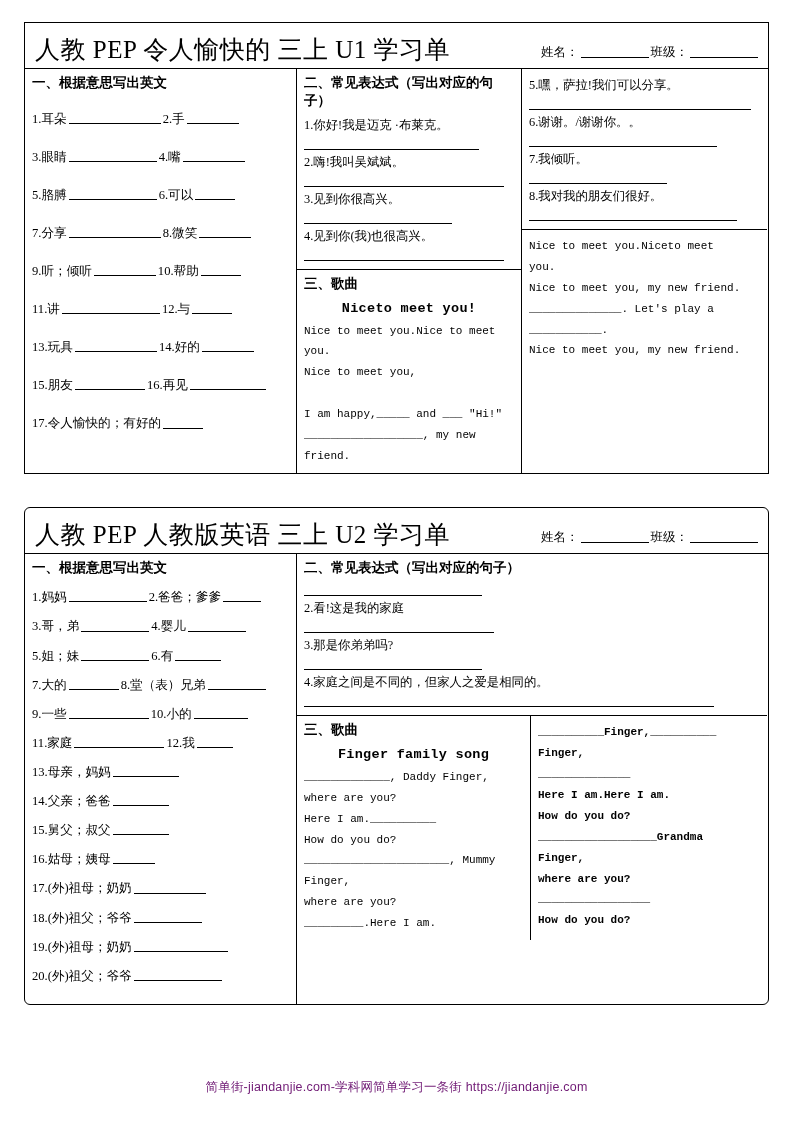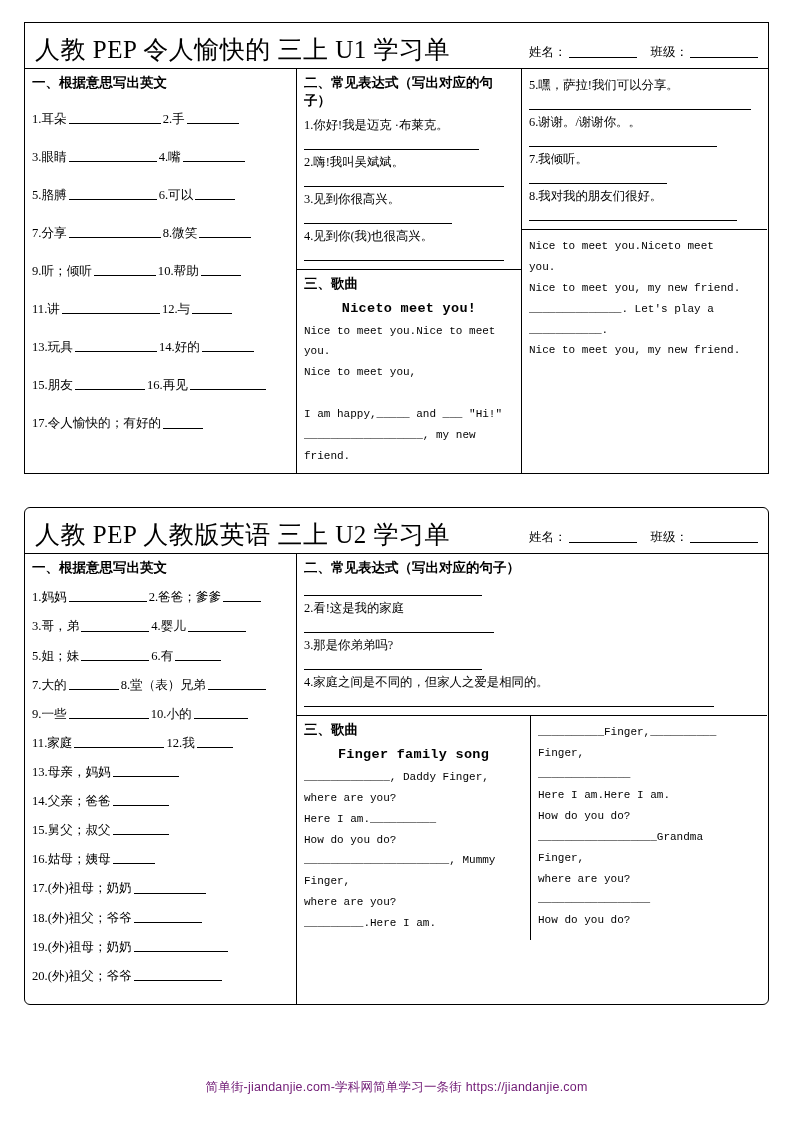--- a/index.html
+++ b/index.html
@@ -43,21 +43,21 @@
     font-size: 25px;
     letter-spacing: 0.5px;
     white-space: nowrap;
     font-family: "Liberation Serif", "DejaVu Serif", serif;
     line-height: 1.05;
   }
   .header-fields {
     margin-left: auto;
     display: flex;
     align-items: flex-end;
-    gap: 12px;
+    gap: 0;
     font-size: 12.5px;
     padding-bottom: 2px;
     margin-top: 8px;
   }
   .hfield { display: flex; align-items: flex-end; white-space: nowrap; }
   .hfield .lab { font-size: 12.5px; }
   .blank-line {
     display: inline-block;
     border-bottom: 1.1px solid #000;
     height: 0;
@@ -411,21 +411,21 @@
                 <div class="lyric">where are you?</div>
                 <div class="lyric">Here I am.__________</div>
                 <div class="lyric">How do you do?</div>
                 <div class="lyric">______________________, Mummy</div>
                 <div class="lyric">Finger,</div>
                 <div class="lyric">where are you?</div>
                 <div class="lyric">_________.Here I am.</div>
               </div>
           </div>
           <div style="width:236px;box-sizing:border-box;">
-            <div class="cell-pad" id="u2-song-right" style="padding-top:6px;">
+            <div class="cell-pad" id="u2-song-right" style="padding-top:6px;font-weight:bold;">
                 <div class="lyric">__________Finger,__________</div>
                 <div class="lyric">Finger,</div>
                 <div class="lyric">______________</div>
                 <div class="lyric">Here I am.Here I am.</div>
                 <div class="lyric">How do you do?</div>
                 <div class="lyric">__________________Grandma</div>
                 <div class="lyric">Finger,</div>
                 <div class="lyric">where are you?</div>
                 <div class="lyric">_________________</div>
                 <div class="lyric">How do you do?</div>

